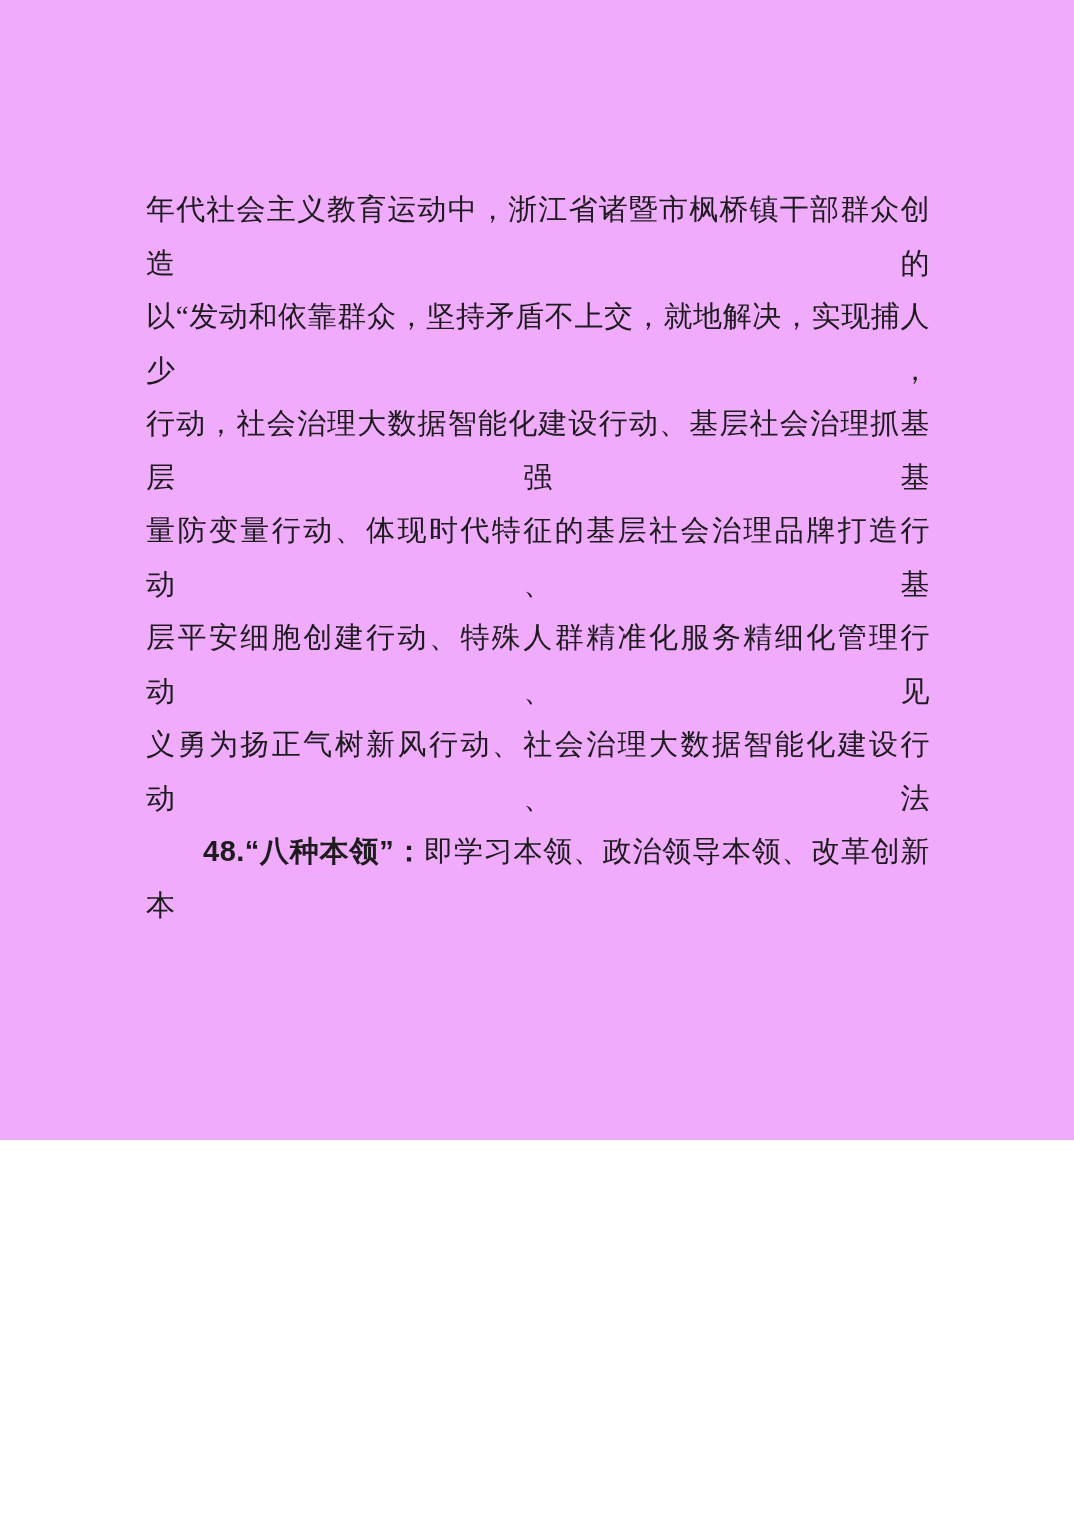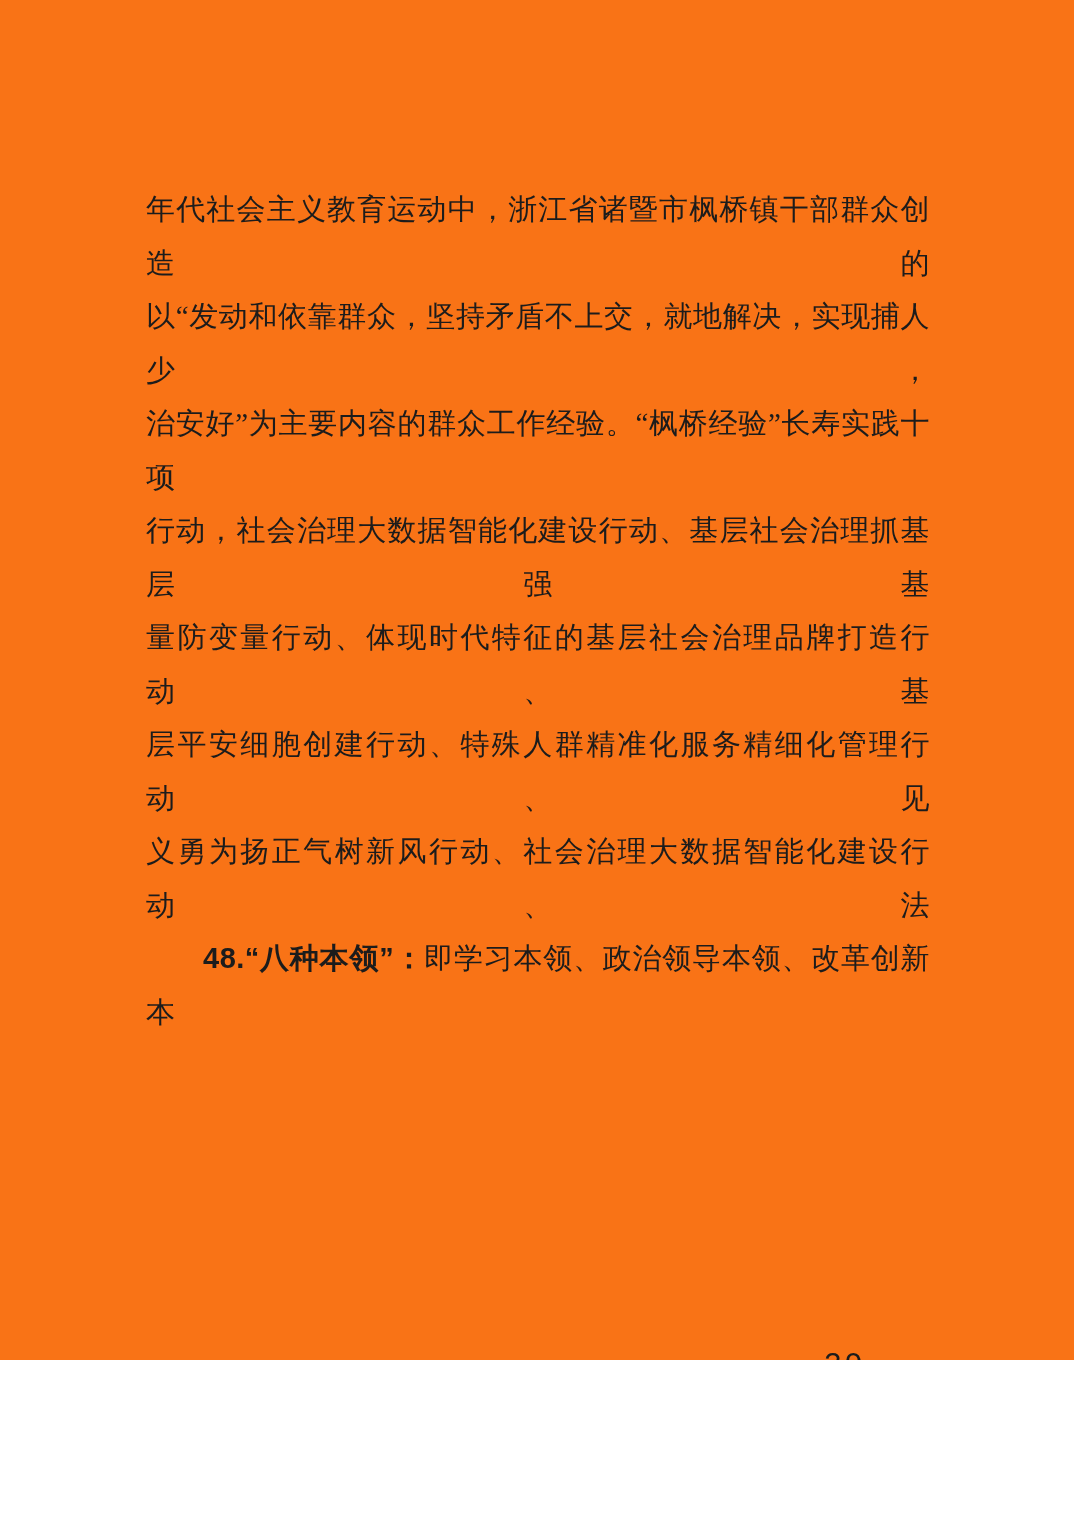--- a/index.html
+++ b/index.html
@@ -3,22 +3,22 @@
 <meta charset="utf-8">
 <style>
   html, body {
     margin: 0;
     padding: 0;
     background: #ffffff;
   }
   .page {
     position: relative;
     width: 1074px;
-    height: 1360px;
-    background: #f97316;
+    height: 1140px;
+    background: #f0abfc;
     color: #1c1c1c;
     font-family: "Liberation Serif", "DejaVu Serif", serif;
     overflow: hidden;
   }
   .text-block {
     position: absolute;
     left: 146px;
     top: 183px;
     width: 784px;
   }
@@ -56,21 +56,20 @@
   }
 </style>
 </head>
 <body>
 
 <div class="page">
   <div class="text-block" id="doc-body">
       <div class="paragraph">
         <div class="line"><span class="seg-regular">年代社会主义教育运动中，浙江省诸暨市枫桥镇干部群众创造的</span></div>
         <div class="line"><span class="seg-regular">以“发动和依靠群众，坚持矛盾不上交，就地解决，实现捕人少，</span></div>
-        <div class="line"><span class="seg-regular">治安好”为主要内容的群众工作经验。“枫桥经验”长寿实践十项</span></div>
         <div class="line"><span class="seg-regular">行动，社会治理大数据智能化建设行动、基层社会治理抓基层强基</span></div>
         <div class="line"><span class="seg-regular">量防变量行动、体现时代特征的基层社会治理品牌打造行动、基</span></div>
         <div class="line"><span class="seg-regular">层平安细胞创建行动、特殊人群精准化服务精细化管理行动、见</span></div>
         <div class="line"><span class="seg-regular">义勇为扬正气树新风行动、社会治理大数据智能化建设行动、法</span></div>
       </div>
       <div class="paragraph">
         <div class="line indented"><span class="seg-bold">48.“八种本领”：</span><span class="seg-regular">即学习本领、政治领导本领、改革创新本</span></div>
       </div>
     </div>
   <div class="footer-page-number">— 39 —</div>

